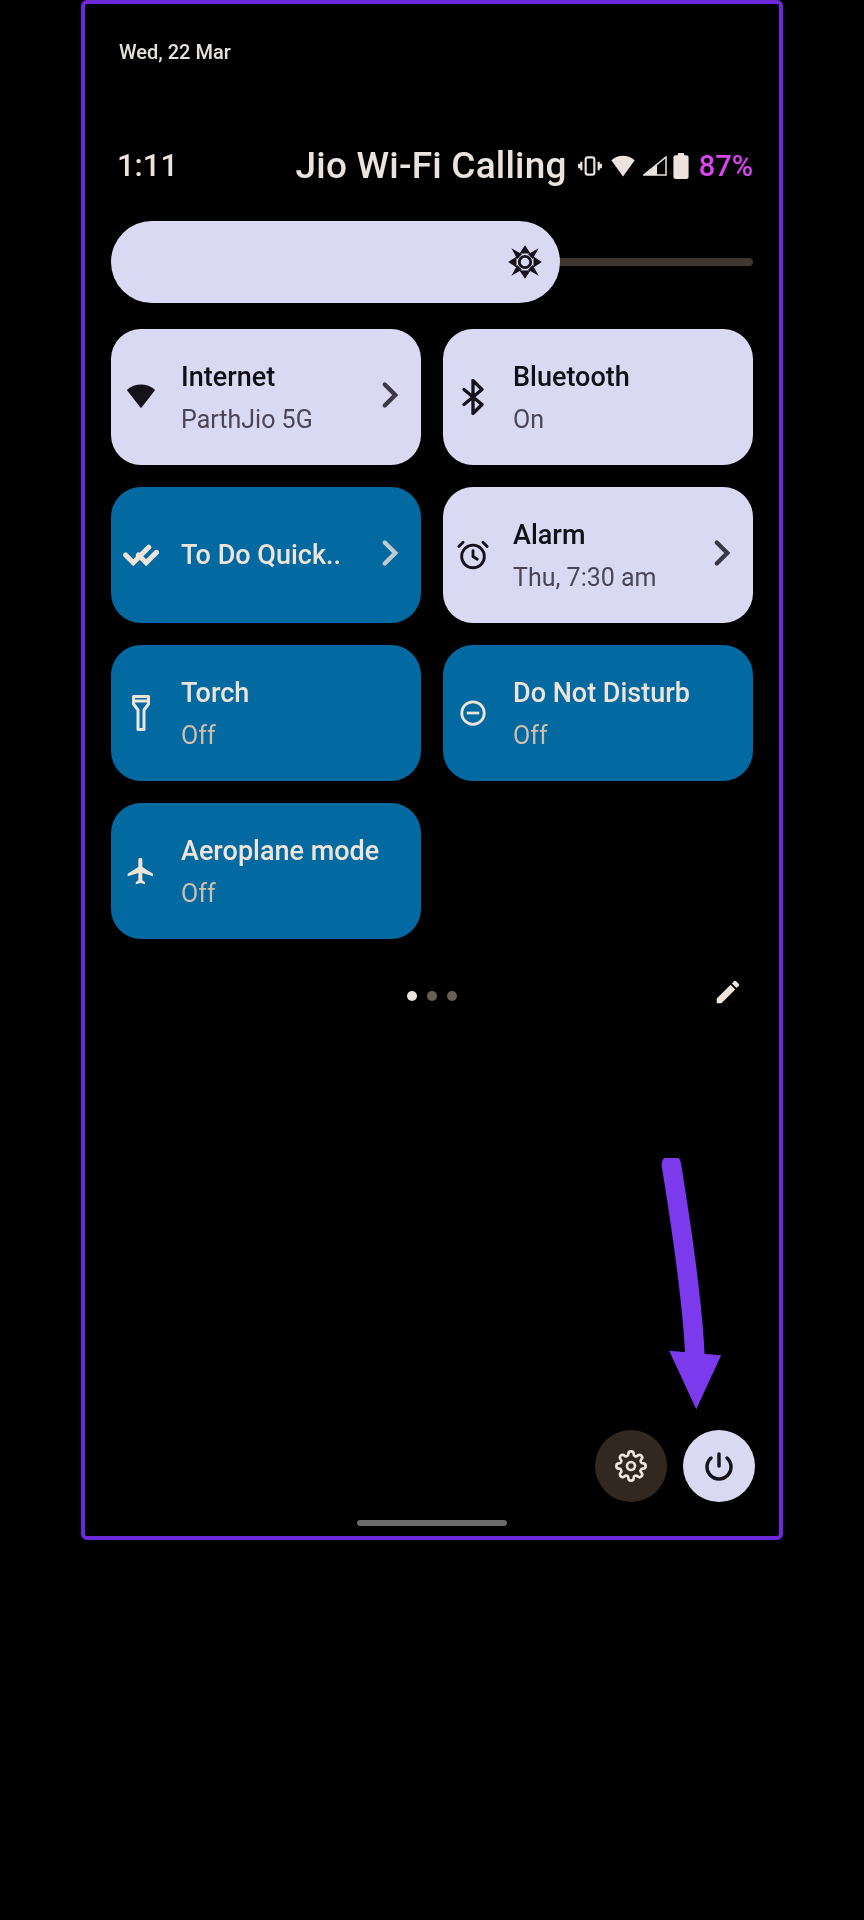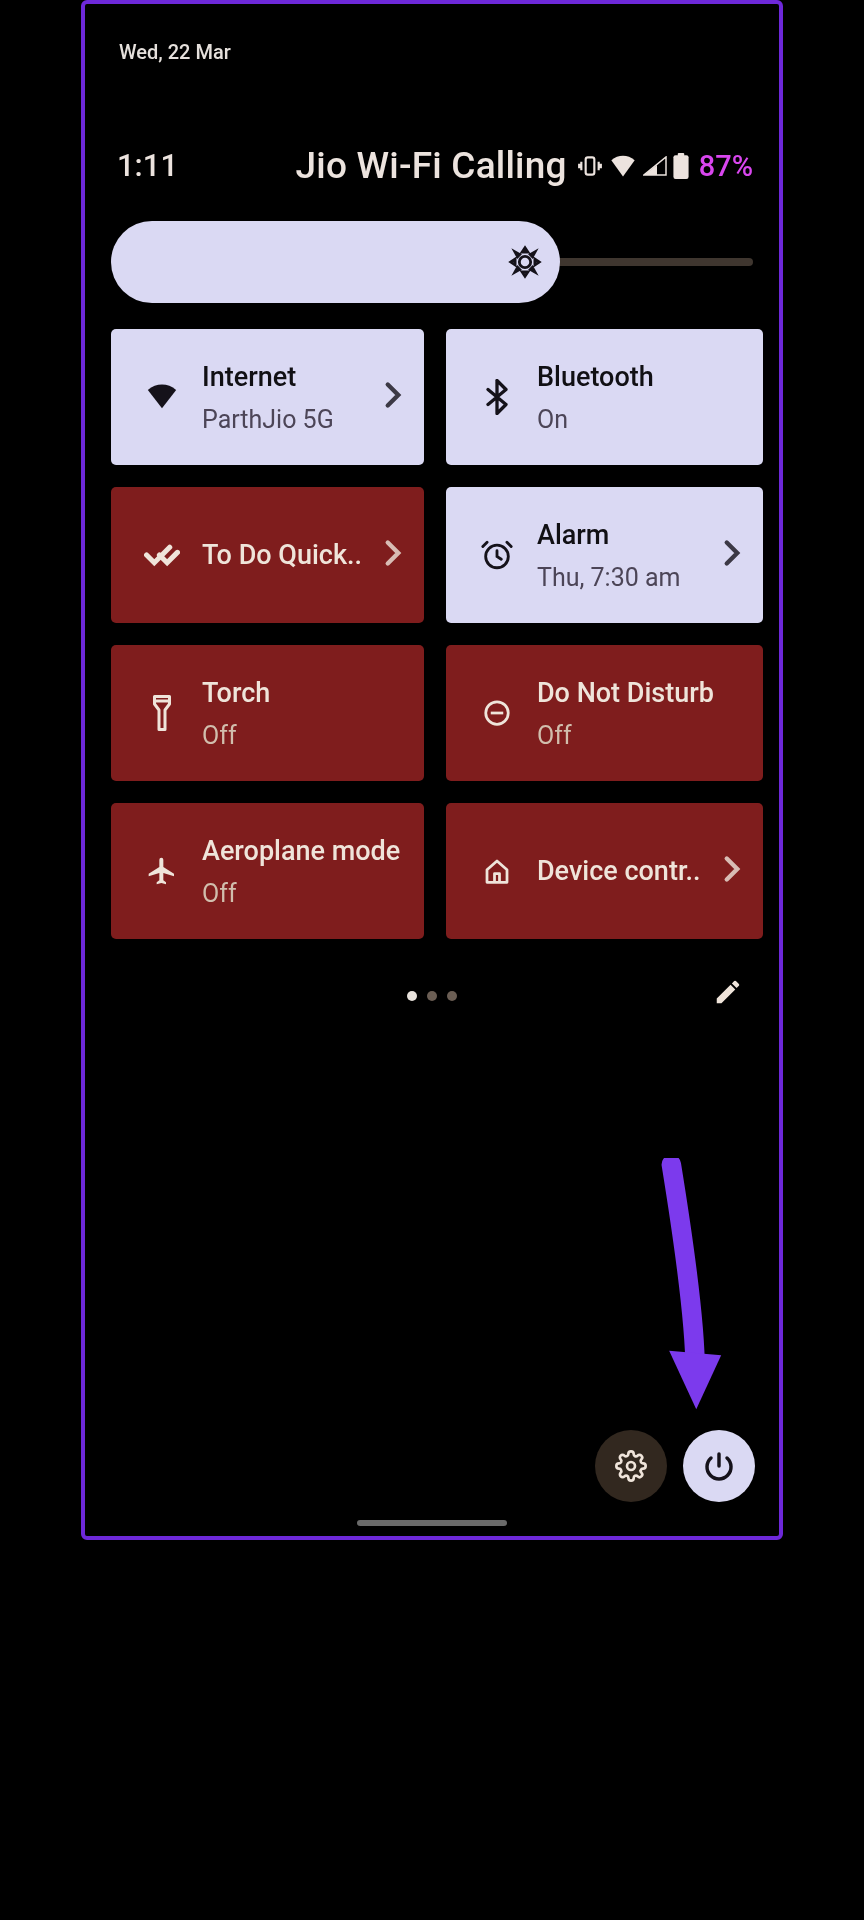--- a/index.html
+++ b/index.html
@@ -29,25 +29,25 @@
     }
     .brightness-fill {
       position:absolute; top:0; left:0; height:82px; width:70%;
       background:#dad9f3; border-radius:41px;
       display:flex; align-items:center; justify-content:flex-end; padding-right:18px;
     }
     .tiles {
       margin:26px 26px 0; display:grid; grid-template-columns:1fr 1fr; gap:22px;
     }
     .tile {
-      height:136px; border-radius:5px; display:flex; align-items:center;
-      padding:0 22px 0 33px; gap:22px; cursor:pointer;
+      height:136px; border-radius:30px; display:flex; align-items:center;
+      padding:0 22px 0 12px; gap:22px; cursor:pointer;
     }
     .tile.active { background:#dad9f3; color:#111014;}
-    .tile.inactive { background:#7f1d1d; color:#efe4da;}
+    .tile.inactive { background:#0369a1; color:#efe4da;}
     .tile-icon { flex:0 0 36px; display:flex; align-items:center; justify-content:center;}
     .tile-text { flex:1 1 auto; min-width:0; overflow:hidden;}
     .tile-title { font-size:27px; font-weight:500; white-space:nowrap; overflow:hidden; text-overflow:ellipsis;}
     .tile-sub { font-size:25px; margin-top:12px; white-space:nowrap; overflow:hidden; text-overflow:ellipsis;}
     .tile.active .tile-sub { color:#4c4557;}
     .tile.inactive .tile-sub { color:#d1bead;}
     .tile-chevron { flex:0 0 auto; opacity:.8;}
     .dots-row { margin:42px 26px 0; display:flex; align-items:center; justify-content:center; position:relative; height:30px;}
     .dots { display:flex; gap:10px;}
     .dot { width:10px; height:10px; border-radius:50%; background:#6b5e54;}
@@ -207,36 +207,20 @@
       <svg width="32" height="32" viewBox="0 0 24 24" fill="#efe4da">
           <path d="M21 16v-2l-8-5V3.5a1.5 1.5 0 0 0-3 0V9l-8 5v2l8-2.5V19l-2 1.5V22l3.5-1L15 22v-1.5L13 19v-5.5l8 2.5z"></path>
         </svg>
     </div>
     <div class="tile-text">
       <div class="tile-title">Aeroplane mode</div>
       <div class="tile-sub">Off</div>
     </div>
   </div>
 
-  <div class="tile inactive">
-    <div class="tile-icon">
-      <svg width="30" height="30" viewBox="0 0 24 24" fill="none" stroke="#efe4da" stroke-width="2.2" stroke-linejoin="round">
-          <path d="M4 11l8-7 8 7v10H4z"></path>
-          <path d="M10 21v-7h4v7"></path>
-        </svg>
-    </div>
-    <div class="tile-text">
-      <div class="tile-title">Device contr..</div>
-    </div>
-    <div class="tile-chevron">
-      <svg width="18" height="28" viewBox="0 0 10 16" fill="none" stroke="#efe4da" stroke-width="2.5" stroke-linecap="round">
-          <path d="M2 2l6 6-6 6"></path>
-        </svg>
-    </div>
-  </div>
 
 </div>
 
 <div class="dots-row">
   <div class="dots">
     <div class="dot active"></div>
     <div class="dot"></div>
     <div class="dot"></div>
   </div>
   <div class="edit-btn">

